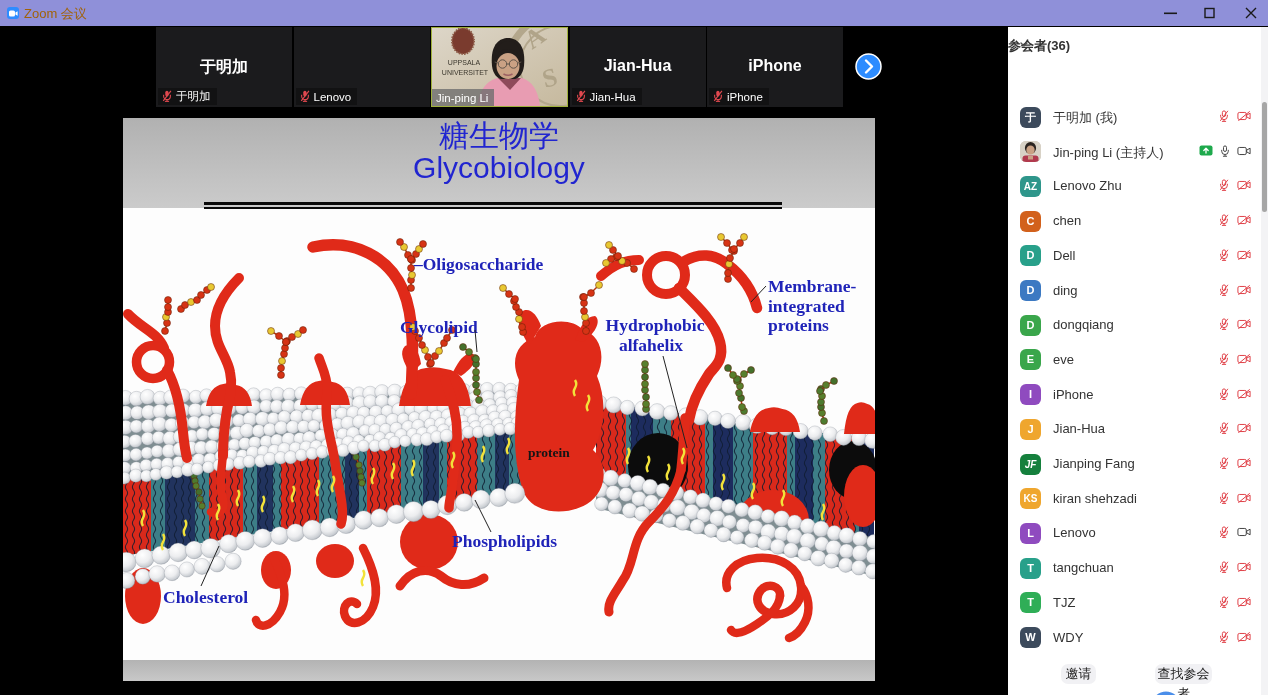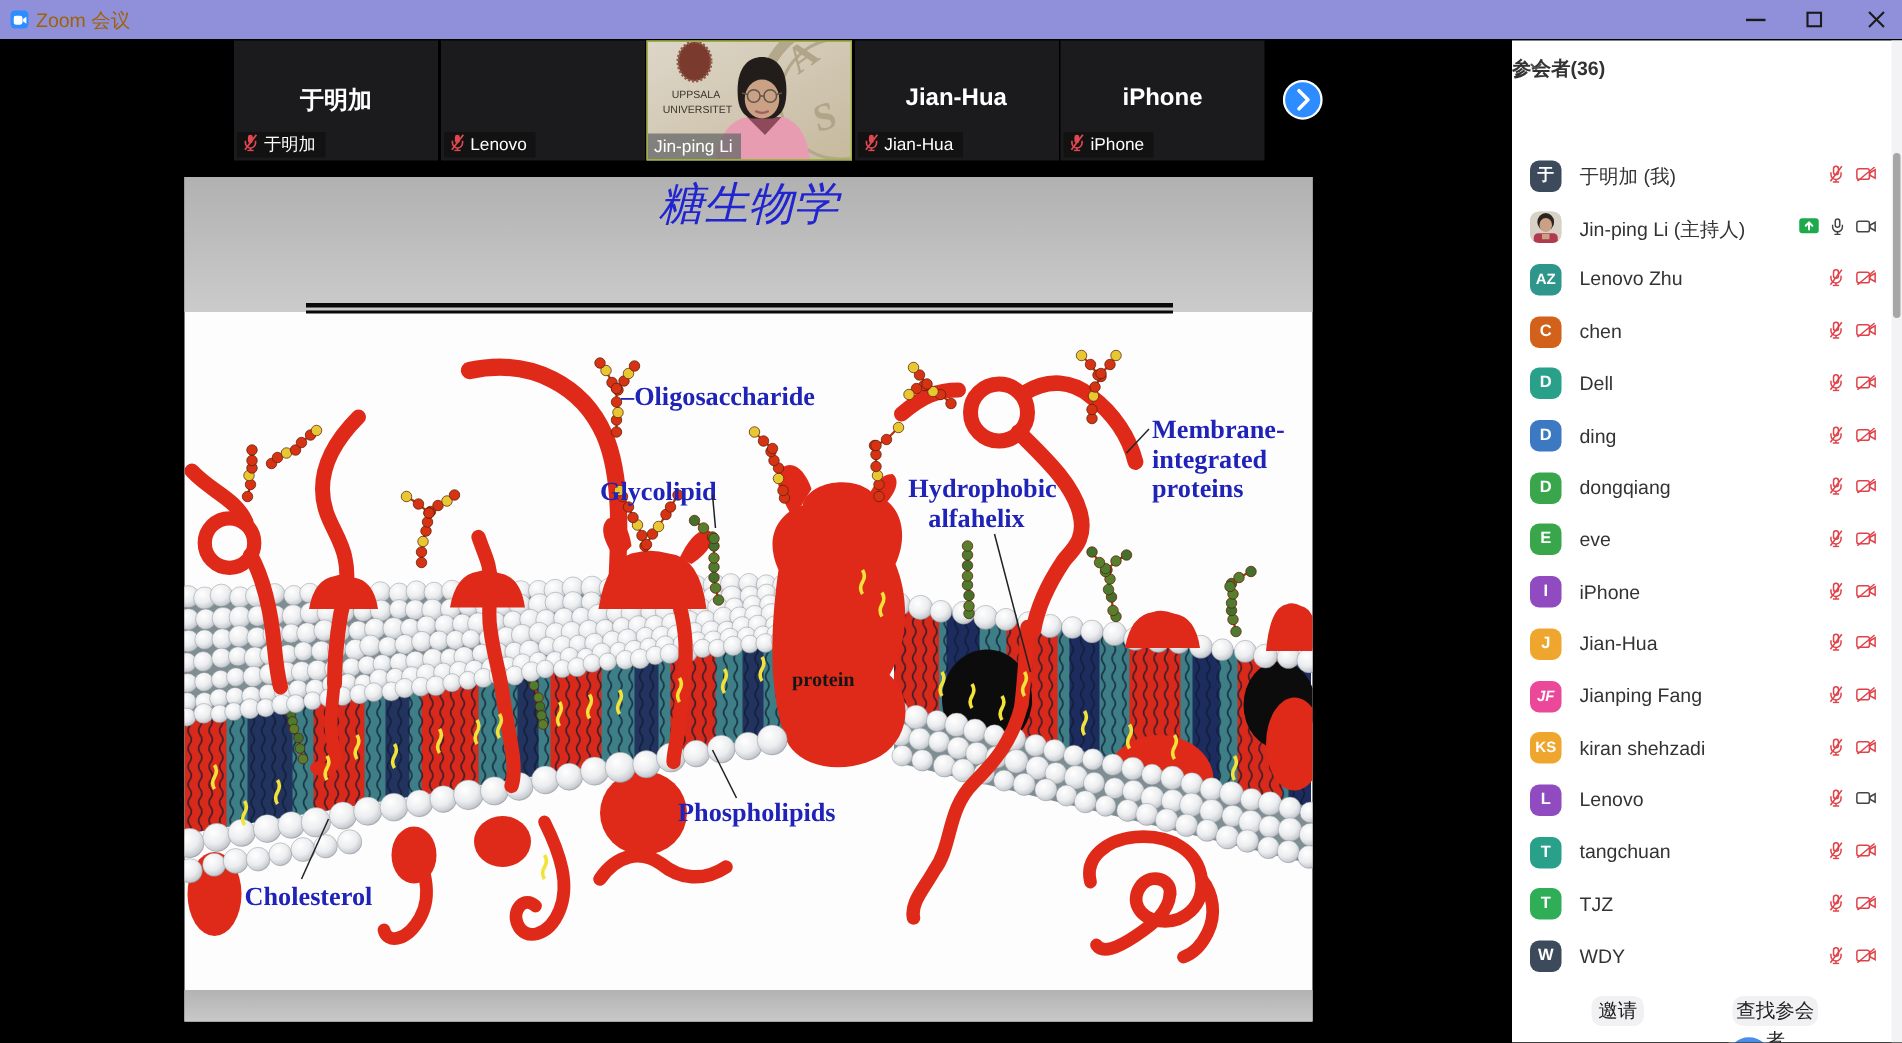--- a/index.html
+++ b/index.html
@@ -12,21 +12,21 @@
   #ztitle{left:24px;top:5px;font-size:13px;color:#a16207;}
   
   .tile{top:27px;height:80px;background:#1b1b1d;}
   .tname{width:100%;text-align:center;top:30px;font-size:16px;font-weight:bold;color:#fff;}
   .chip{left:2px;bottom:2px;height:17px;background:rgba(16,16,16,.75);color:#fff;font-size:11.5px;display:flex;align-items:center;padding:0 6px 0 4px;position:absolute;}
   .chip .mi{margin-right:4px;}
   
   #slide{left:123px;top:118px;width:752px;height:563px;background:#fdfdfd;}
   #shead{left:0;top:0;width:752px;height:90px;background:linear-gradient(#b1b1b1,#cbcbcb);}
   #sfoot{left:0;top:542px;width:752px;height:21px;background:linear-gradient(#b3b3b3,#c8c8c8);}
-  #t-cn{left:0;top:-2px;width:752px;text-align:center;font-size:30px;color:#2125d0;font-style:italic;}
+  #t-cn{left:0;top:-2px;width:752px;text-align:center;font-size:30px;color:#2125d0;}
   #t-en{left:0;top:33px;width:752px;text-align:center;font-size:30px;color:#2125d0;}
   #dline{left:81px;top:84px;width:578px;height:2px;border-top:3px solid #0a0a0a;border-bottom:2px solid #0a0a0a;}
   
   #sidebar{left:1008px;top:27px;width:260px;height:668px;background:#fff;}
   #ptitle{left:0;top:10px;width:260px;text-align:left;font-weight:bold;font-size:13px;color:#333;}
   #chev{left:11px;top:14px;}
   #search{left:9px;top:45px;width:238px;height:26px;border:1px solid #aab0be;border-radius:6px;}
   #search span{position:absolute;left:23px;top:5px;color:#9aa0a6;font-size:13px;}
   .prow{left:0;width:252px;height:34.7px;position:absolute;}
   .avatar{position:absolute;left:12px;top:6.5px;width:21px;height:21px;border-radius:6px;color:#fff;font-size:11px;font-weight:bold;text-align:center;line-height:21px;}
@@ -140,20 +140,21 @@
 </div>
 
 <svg class="abs" style="left:855px;top:53px" width="27" height="27">
  <circle cx="13.5" cy="13.5" r="12.5" fill="#2d8cff" stroke="#fff" stroke-width="1.5"></circle>
  <path d="M11 7.5 L17 13.5 L11 19.5" stroke="#fff" stroke-width="2.4" fill="none" stroke-linecap="round" stroke-linejoin="round"></path>
 </svg>
 
 <div id="slide" class="abs">
   <div id="shead" class="abs"></div>
   <div id="t-cn" class="abs">糖生物学</div>
+  <div id="t-en" class="abs">Glycobiology</div>
   <div id="dline" class="abs"></div>
   <div id="sfoot" class="abs"></div>
   <svg id="art" class="abs" style="left:0;top:90px" width="752" height="452" viewBox="0 90 752 452">
       <defs>
 <radialGradient id="bead" cx="38%" cy="32%" r="75%">
  <stop offset="0%" stop-color="#ffffff"></stop>
  <stop offset="55%" stop-color="#ecedef"></stop>
  <stop offset="85%" stop-color="#c9cdd2"></stop>
  <stop offset="100%" stop-color="#9da3ab"></stop>
 </radialGradient>
@@ -1106,21 +1107,21 @@
           <svg width="14" height="10" viewBox="0 0 15 11">
             <g stroke="#e04249" fill="none" stroke-width="1.1">
 <rect x="0.8" y="1.6" width="9.2" height="7.8" rx="1.6"></rect>
 <path d="M10.4 4.6 L14.2 2.4 V8.6 L10.4 6.4 Z"></path>
 <path d="M13.8 0.4 L1.2 10.8" stroke-width="1.1"></path>
             </g>
           </svg>
         </span>
       </div>
 <div class="prow" style="top:420.0px">
-        <span class="avatar" style="background:#ec4899;font-size:10px;font-style:italic;">JF</span>
+        <span class="avatar" style="background:#15803d;font-size:10px;font-style:italic;">JF</span>
         <span class="pname">Jianping Fang</span>
         <span class="picons">
           <svg width="10" height="12" viewBox="0 0 11 13">
             <g stroke="#e04249" fill="none" stroke-width="1.1">
 <rect x="3.7" y="0.9" width="3.6" height="6.2" rx="1.8"></rect>
 <path d="M1.8 5.2 v1.6 a3.7 3.7 0 0 0 7.4 0 v-1.6"></path>
 <path d="M5.5 10.6 v1.7"></path>
               <path d="M3.2 12.4 h4.6"></path>
 <path d="M9.8 0.8 L1.4 11.8" stroke-width="1.1"></path>
             </g>

